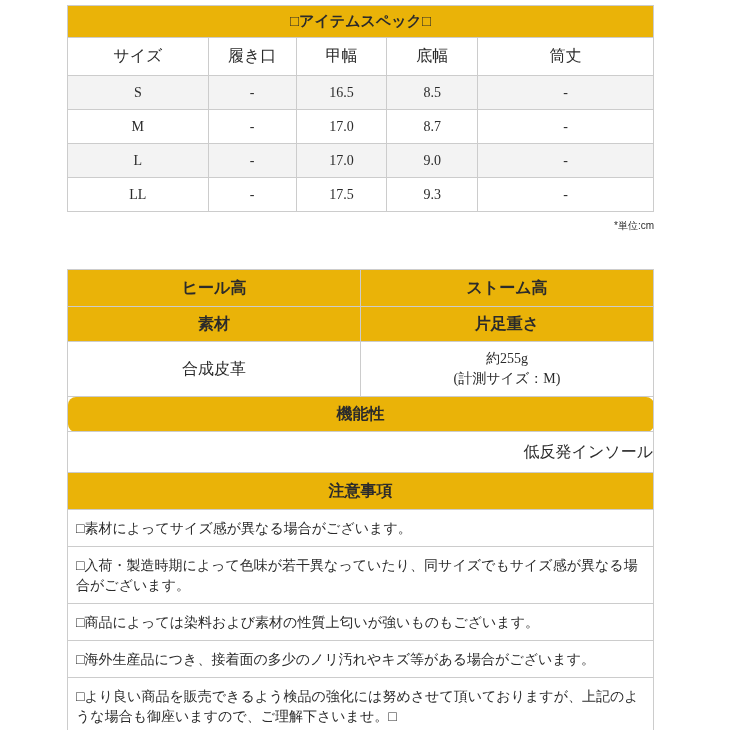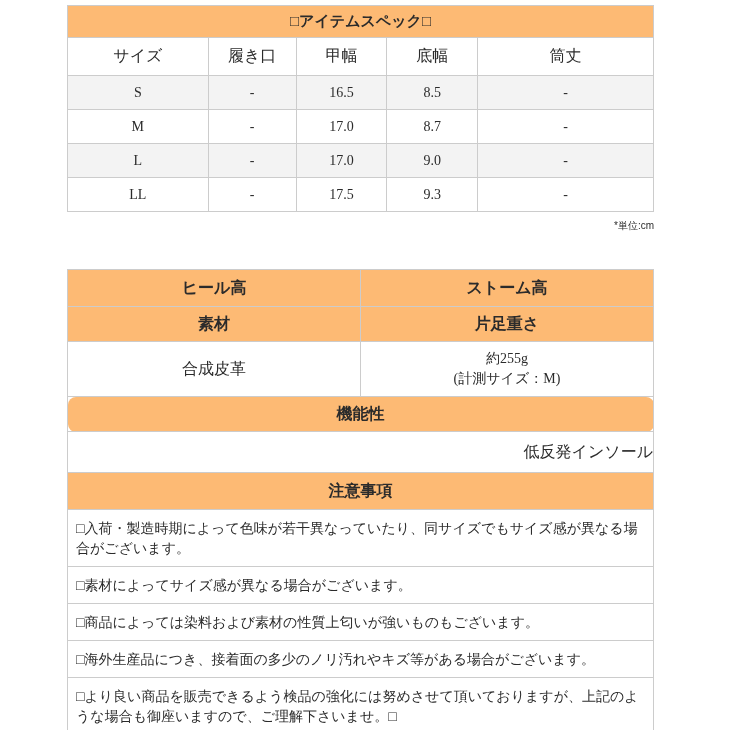--- a/index.html
+++ b/index.html
@@ -25,21 +25,21 @@
   }
   td {
     border: 1px solid #cccccc;
     text-align: center;
     vertical-align: middle;
     font-size: 16px;
     padding: 0;
     overflow: hidden;
   }
   .hdr {
-    background: #fdba74;
+    background: #eab308;
     font-weight: bold;
   }
   .stripe td {
     background: #f3f3f3;
   }
   .serif {
     font-family: "Liberation Serif", serif;
     font-size: 14px;
   }
   
@@ -154,24 +154,24 @@
       <tr class="row-h3">
         <td colspan="2" class="hdr">機能性</td>
       </tr>
       <tr class="row-func">
         <td colspan="2">低反発インソール</td>
       </tr>
       <tr class="row-h4">
         <td colspan="2" class="hdr">注意事項</td>
       </tr>
       <tr class="row-note">
-        <td colspan="2">□入荷・製造時期によって色味が若干異なっていたり、同サイズでもサイズ感が異なる場合がございます。</td>
+        <td colspan="2">□素材によってサイズ感が異なる場合がございます。</td>
       </tr>
       <tr class="row-note">
-        <td colspan="2">□素材によってサイズ感が異なる場合がございます。</td>
+        <td colspan="2">□入荷・製造時期によって色味が若干異なっていたり、同サイズでもサイズ感が異なる場合がございます。</td>
       </tr>
       <tr class="row-note">
         <td colspan="2">□商品によっては染料および素材の性質上匂いが強いものもございます。</td>
       </tr>
       <tr class="row-note">
         <td colspan="2">□海外生産品につき、接着面の多少のノリ汚れやキズ等がある場合がございます。</td>
       </tr>
       <tr class="row-note">
         <td colspan="2">□より良い商品を販売できるよう検品の強化には努めさせて頂いておりますが、上記のような場合も御座いますので、ご理解下さいませ。□</td>
       </tr>

